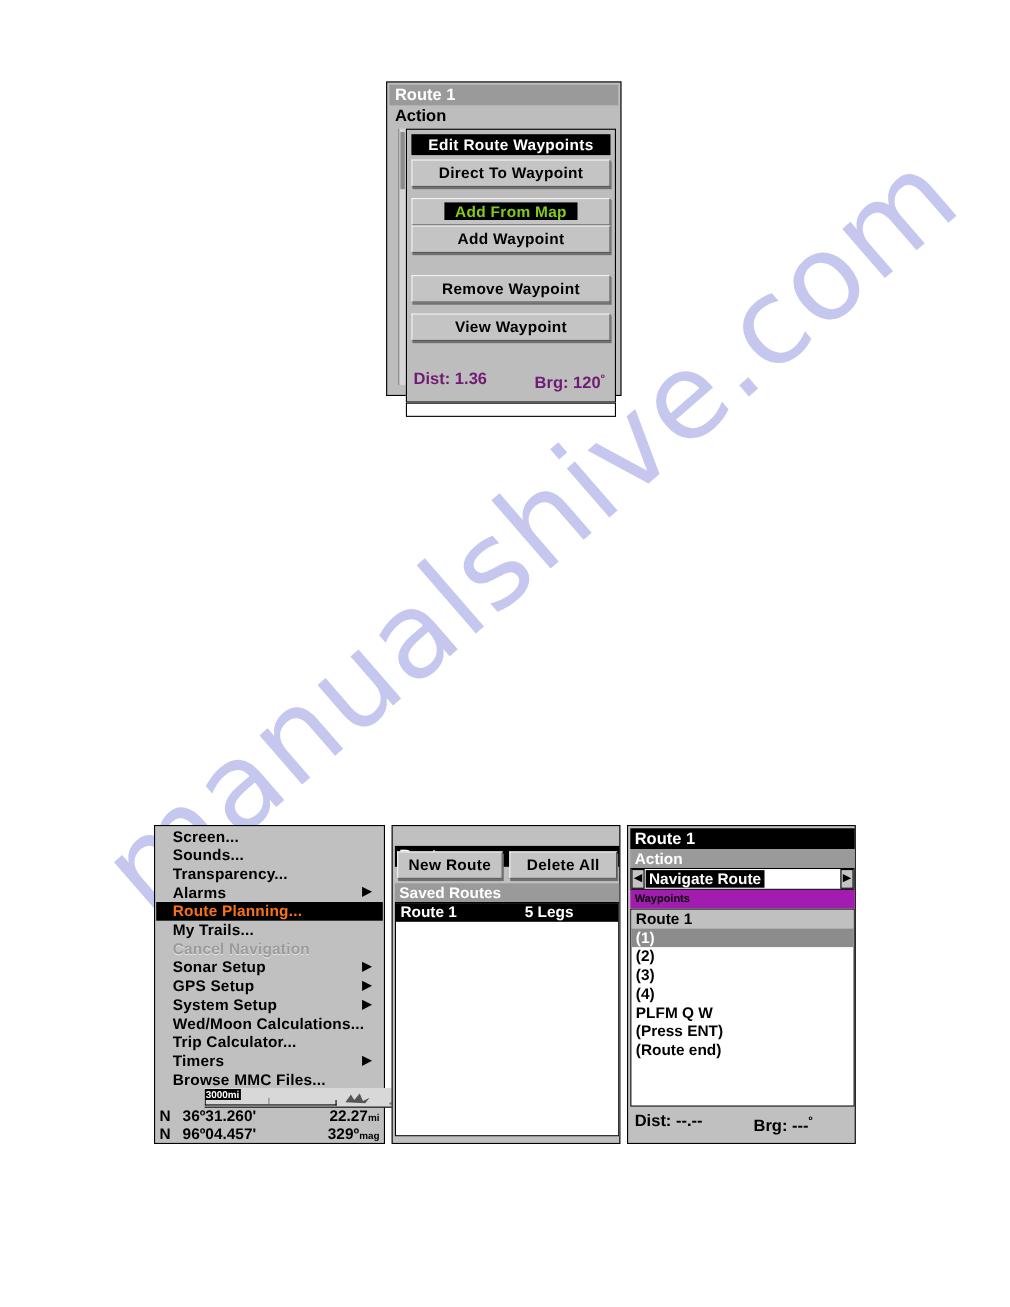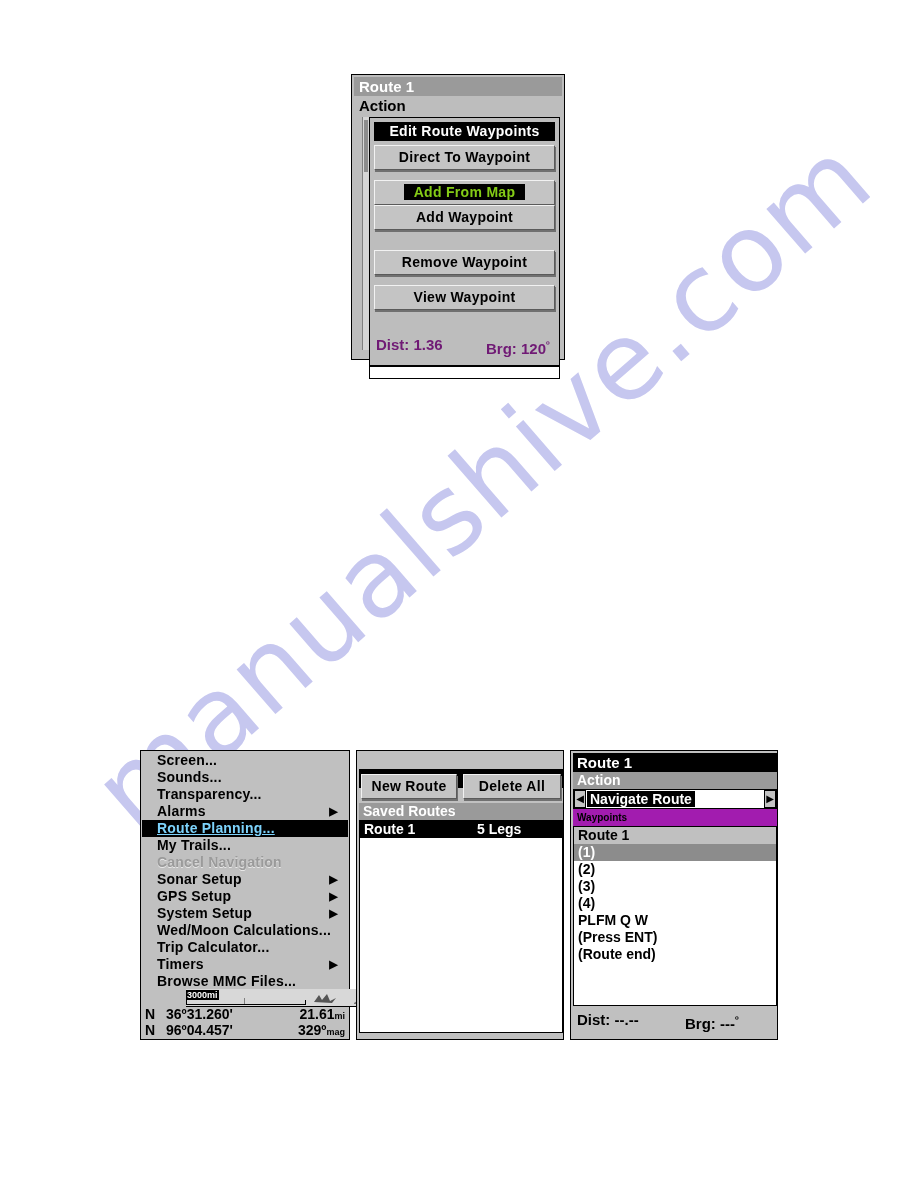--- a/index.html
+++ b/index.html
@@ -127,21 +127,21 @@
     position:absolute; left:1px; top:1px; width:206px; height:237px;
   }
   .menu-item{
     position:relative;
     height:17px; line-height:17px;
     color:#000; font-size:14px; font-weight:bold;
     padding-left:15px;
     letter-spacing:0.2px;
     white-space:nowrap;
   }
-  .menu-item.sel{ background:#000; color:#7dd3fc;text-decoration:underline; }
+  .menu-item.sel{ background:#000; color:#f97316; }
   .menu-item.dim{ color:#9a9a9a; text-shadow:0px 1px 0 #e8e8e8; }
   .menu-item .arrow{
     position:absolute; right:10px; top:0;
     font-size:11px; line-height:17px; color:#000;
   }
   
   #map-strip{
     position:absolute; left:1px; top:238px; width:206px; height:17px;
     background:#d8d8d8; overflow:hidden;
     border-bottom:1px solid #000;
@@ -385,21 +385,21 @@
     </svg>
     <div class="scalebox">3000mi</div>
     <div class="ruler"></div>
     <div class="tick"></div>
   </div>
 
   <div id="coord-bar">
     <div class="coordrow">
       <span class="hemi">N</span>
       <span class="val">36º31.260'</span>
-      <span class="right"><span>21.61</span><span class="unit">mi</span></span>
+      <span class="right"><span>22.27</span><span class="unit">mi</span></span>
     </div>
     <div class="coordrow">
       <span class="hemi">N</span>
       <span class="val">96º04.457'</span>
       <span class="right"><span>329º</span><span class="unit">mag</span></span>
     </div>
   </div>
 </div>
 
 <div class="lcd" id="panel-routes">

